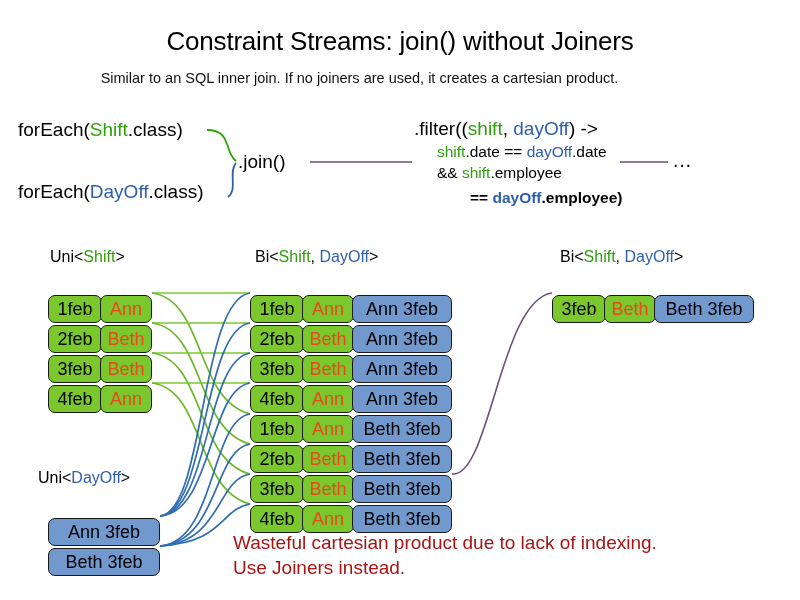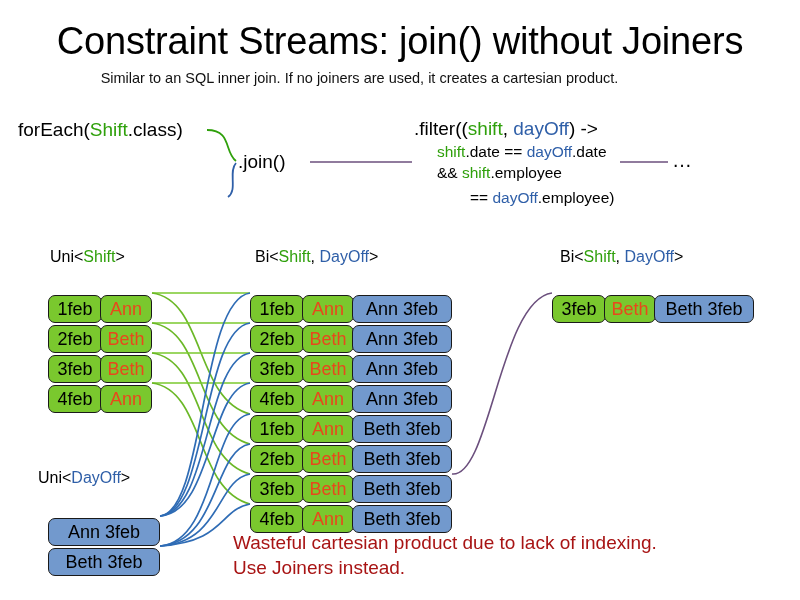--- a/index.html
+++ b/index.html
@@ -6,41 +6,41 @@
   body{
     width:800px;height:600px;background:#ffffff;overflow:hidden;
     font-family:"Liberation Sans","DejaVu Sans",sans-serif;
     color:#000;position:relative;
   }
   #stage{position:absolute;left:0;top:0;width:800px;height:600px;}
 
   
   .title{
     position:absolute;left:0;top:20px;width:800px;text-align:center;
-    font-size:38px;line-height:42px;font-weight:400;color:#000;
+    font-size:26px;line-height:42px;font-weight:400;color:#000;
     letter-spacing:-0.2px;white-space:nowrap;
   }
   .subtitle{
     position:absolute;left:0;top:69px;width:719px;text-align:center;
     font-size:14.5px;line-height:18px;color:#111;white-space:nowrap;
   }
 
   
   .code{position:absolute;font-size:19px;line-height:23px;white-space:nowrap;color:#000;}
   .code.small{font-size:15.5px;line-height:20px;}
   .g{color:#2fa00b;}     
   .b{color:#2f5fa8;}     
 
   .forEach1{left:18px;top:118px;}
   .forEach2{left:18px;top:180px;}
   .joinlbl{left:238px;top:150px;}
   .filter1{left:414px;top:117px;}
   .filter2{left:437px;top:142px;}
   .filter3{left:437px;top:163px;}
-  .filter4{left:470px;top:188px;}
+  .filter4{left:470px;top:188px;font-weight:bold;}
   .dots{left:672px;top:149px;font-size:20px;color:#000;letter-spacing:2px;}
 
   
   .caption{position:absolute;font-size:16px;line-height:23px;white-space:nowrap;color:#000;}
   .cap-uni-shift{left:50px;top:245px;}
   .cap-bi-mid{left:255px;top:245px;}
   .cap-bi-right{left:560px;top:245px;}
   .cap-uni-dayoff{left:38px;top:466px;text-align:right;}
 
   
@@ -95,20 +95,21 @@
     <path d="M160,546 C225,542 219,510 250,504" fill="none" stroke="#2f6cb5" stroke-width="1.7"></path>
 
     <path d="M452,474 C490,478 500,300 552,293" fill="none" stroke="#6b4f7d" stroke-width="1.6"></path>
   </svg>
 
   <div class="title">Constraint Streams: join() without Joiners</div>
   <div class="subtitle">Similar to an SQL inner join. If no joiners are used, it creates a cartesian product.</div>
 
   <div class="code forEach1"><span>forEach(</span><span class="g">Shift</span><span>.class)</span></div>
 
+  <div class="code forEach2"><span>forEach(</span><span class="b">DayOff</span><span>.class)</span></div>
 
   <div class="code joinlbl">.join()</div>
 
   <div class="code filter1"><span>.filter((</span><span class="g small">shift</span><span class="small">, </span><span class="b small">dayOff</span><span class="small">) -&gt;</span></div>
 
   <div class="code small filter2"><span class="g">shift</span><span>.date == </span><span class="b">dayOff</span><span>.date</span></div>
 
   <div class="code small filter3"><span>&amp;&amp; </span><span class="g">shift</span><span>.employee</span></div>
 
   <div class="code small filter4"><span>== </span><span class="b">dayOff</span><span>.employee)</span></div>

